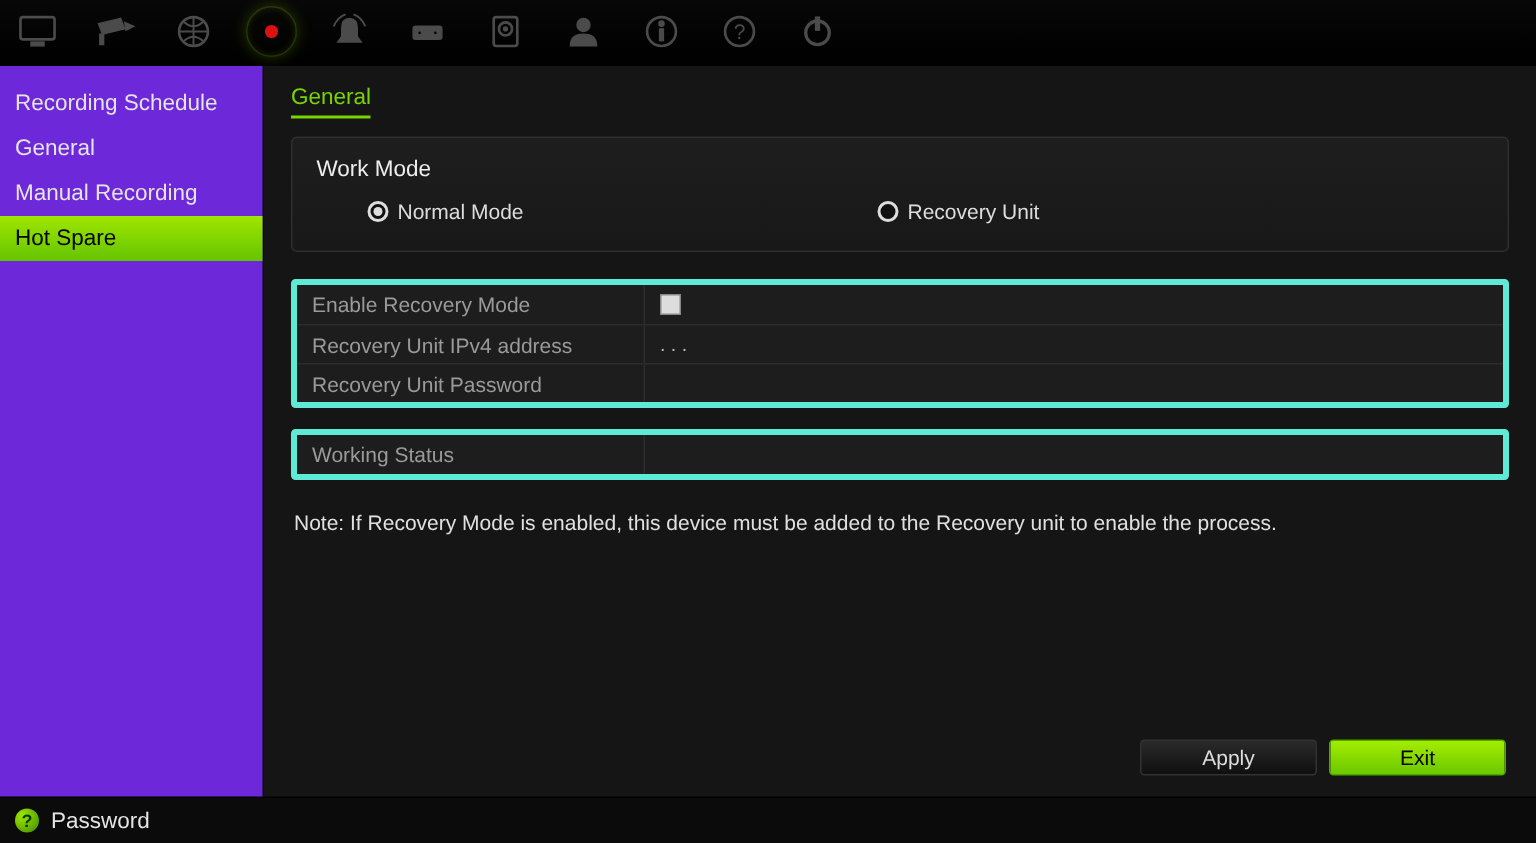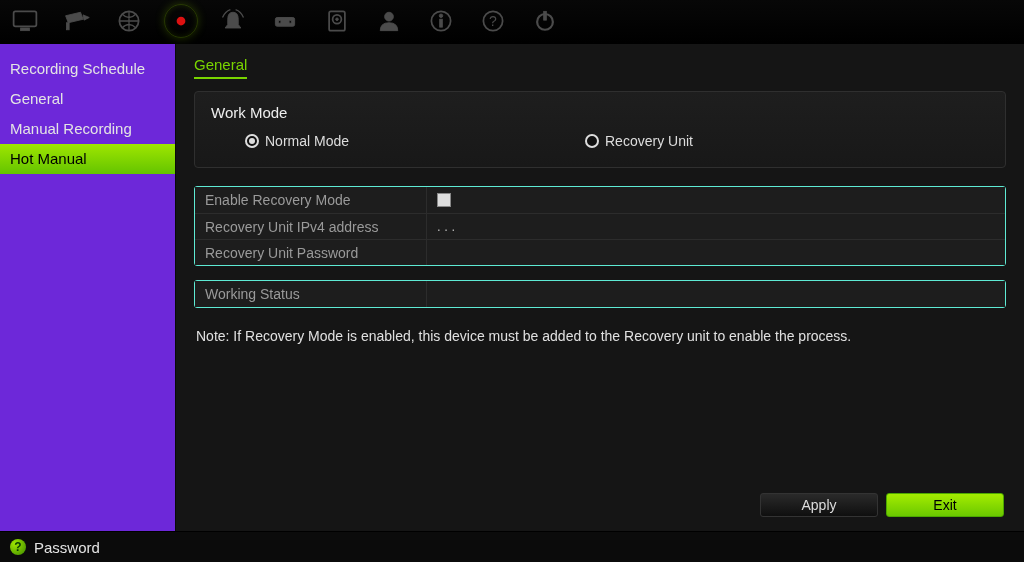--- a/index.html
+++ b/index.html
@@ -116,21 +116,21 @@
       display: inline-flex; align-items: center; justify-content: center;
       background: #111;
     }
     .radio-circle.checked::after {
       content: '';
       width: 6px; height: 6px; border-radius: 50%; background: #ddd;
     }
 
     
     .settings {
-      border: 1px solid #5eead4;
+      border: 4px solid #5eead4;
       border-radius: 3px;
       margin-bottom: 14px;
     }
     .row {
       display: flex;
       height: 26px;
       align-items: center;
       background: #1d1d1d;
     }
     .row + .row { border-top: 1px solid #2c2c2c; }
@@ -286,21 +286,21 @@
       </svg>
   </div>
 </div>
 
 <div class="main">
 
   <div class="sidebar">
     <div class="sidebar-item"><span>Recording Schedule</span></div>
     <div class="sidebar-item"><span>General</span></div>
     <div class="sidebar-item"><span>Manual Recording</span></div>
-    <div class="sidebar-item active"><span>Hot Manual</span></div>
+    <div class="sidebar-item active"><span>Hot Spare</span></div>
   </div>
 
   <div class="content">
 
     <div class="tabbar">
       <div class="tab active">General</div>
     </div>
 
     <div class="panel">
       <div class="panel-title">Work Mode</div>

